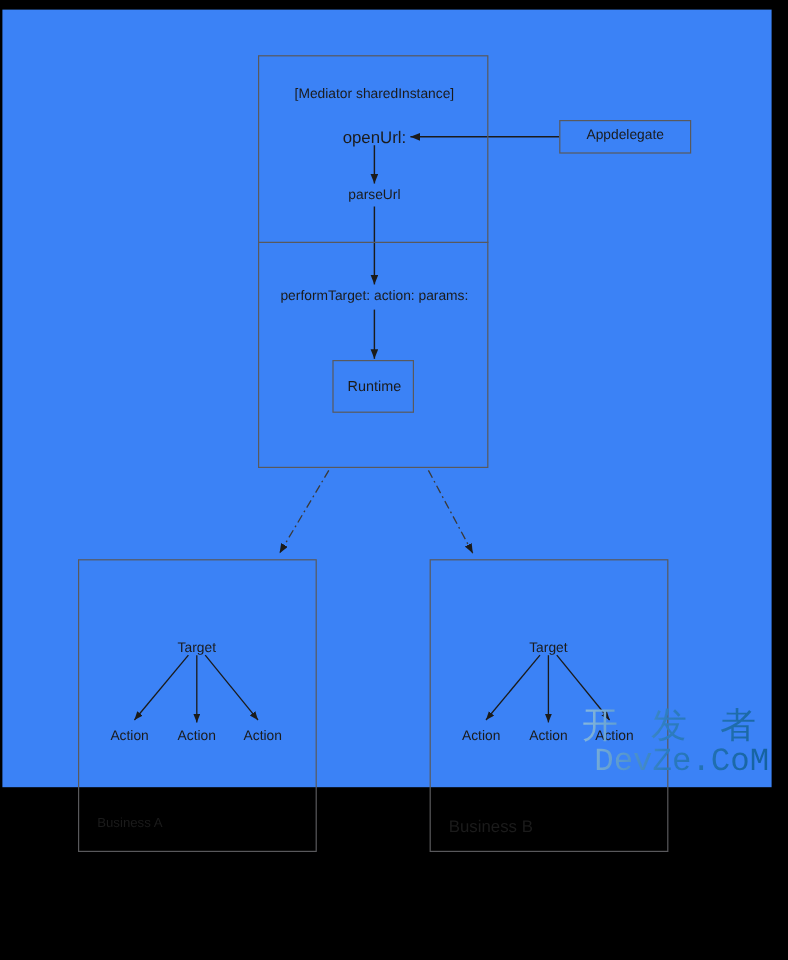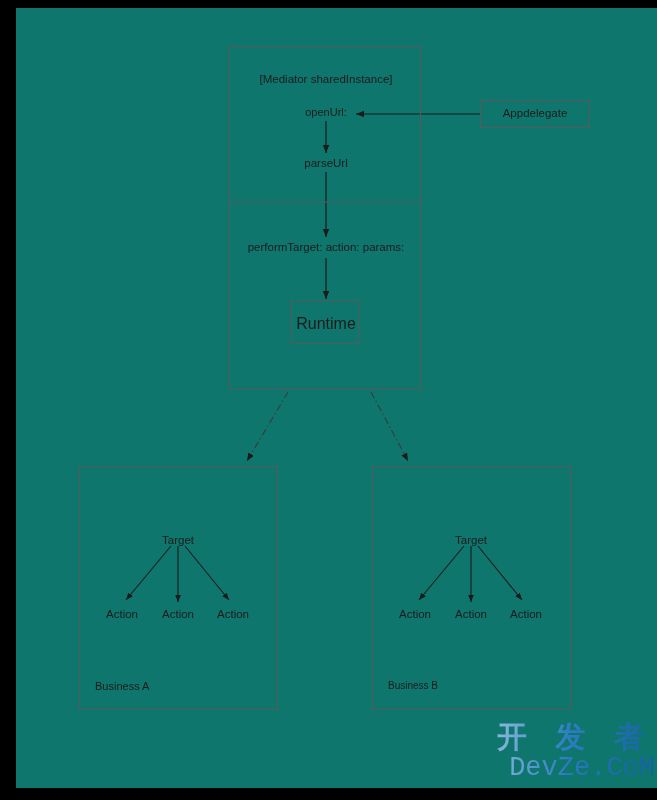--- a/index.html
+++ b/index.html
@@ -16,25 +16,25 @@
   #canvas {
     position: absolute;
     left: 0;
     top: 0;
     width: 657px;
     height: 800px;
     background: #000000;
   }
   #page {
     position: absolute;
-    left: 16px;
+    left: 2px;
     top: 8px;
     width: 641px;
-    height: 780px;
-    background: #0f766e;
+    height: 648px;
+    background: #3b82f6;
   }
   .box {
     position: absolute;
     border: 1px solid #59595c;
     background: transparent;
     box-sizing: border-box;
   }
   .label {
     position: absolute;
     font-family: "Liberation Sans", sans-serif;
@@ -59,21 +59,21 @@
     right: 2px;
     bottom: 6px;
     text-align: right;
     line-height: 1;
     user-select: none;
   }
   #wm-cn {
     font-family: "DejaVu Sans", sans-serif;
     font-size: 30px;
     letter-spacing: 9px;
-    font-weight: 700;
+    font-weight: 400;
     color: #2b7fc4;
     background: linear-gradient(100deg, #8ab9dd 0%, #2e7dc0 45%, #16639f 100%);
     -webkit-background-clip: text;
     background-clip: text;
     -webkit-text-fill-color: transparent;
     display: block;
     padding-right: 2px;
   }
   #wm-en {
     font-family: Liberation Mono, monospace;
@@ -152,45 +152,45 @@
       
       <g>
         <line x1="213" y1="194" x2="405" y2="194" stroke="#59595c" stroke-width="1"></line>
       </g>
     </svg>
 
     <div class="box" style="left:213px; top:38px; width:192px; height:344px;"></div>
 
     <div class="label center" style="left:310px; top:66px; font-size:11.5px;">[Mediator sharedInstance]</div>
 
-    <div class="label center" style="left:310px; top:99px; font-size:11px;">openUrl:</div>
+    <div class="label center" style="left:310px; top:99px; font-size:14px;">openUrl:</div>
 
     <div class="label center" style="left:310px; top:150px; font-size:11.5px;">parseUrl</div>
 
     <div class="label center" style="left:310px; top:234px; font-size:11.5px;">performTarget: action: params:</div>
 
     <div class="box" style="left:275px; top:292px; width:68px; height:44px;"></div>
-    <div class="label center" style="left:310px; top:308px; font-size:16px;">Runtime</div>
+    <div class="label center" style="left:310px; top:308px; font-size:12px;">Runtime</div>
 
     <div class="box" style="left:464px; top:92px; width:110px; height:28px;"></div>
     <div class="label center" style="left:519px; top:100px; font-size:11.5px;text-align:right;">Appdelegate</div>
 
     <div class="box" style="left:63px; top:458px; width:199px; height:244px;"></div>
     <div class="label center" style="left:162px; top:527px; font-size:11.5px;">Target</div>
     <div class="label center" style="left:106px; top:601px; font-size:11.5px;">Action</div>
     <div class="label center" style="left:162px; top:601px; font-size:11.5px;">Action</div>
     <div class="label center" style="left:217px; top:601px; font-size:11.5px;">Action</div>
     <div class="label" style="left:79px; top:673px; font-size:11px;">Business A</div>
 
     <div class="box" style="left:356px; top:458px; width:199px; height:244px;"></div>
     <div class="label center" style="left:455px; top:527px; font-size:11.5px;">Target</div>
     <div class="label center" style="left:399px; top:601px; font-size:11.5px;">Action</div>
     <div class="label center" style="left:455px; top:601px; font-size:11.5px;">Action</div>
     <div class="label center" style="left:510px; top:601px; font-size:11.5px;">Action</div>
-    <div class="label" style="left:372px; top:673px; font-size:10px;">Business B</div>
+    <div class="label" style="left:372px; top:673px; font-size:14px;">Business B</div>
 
     <div id="watermark">
       <span id="wm-cn">开 发 者</span>
       <span id="wm-en">DevZe.CoM</span>
     </div>
 
   </div>
 </div>
 
 </body></html>

